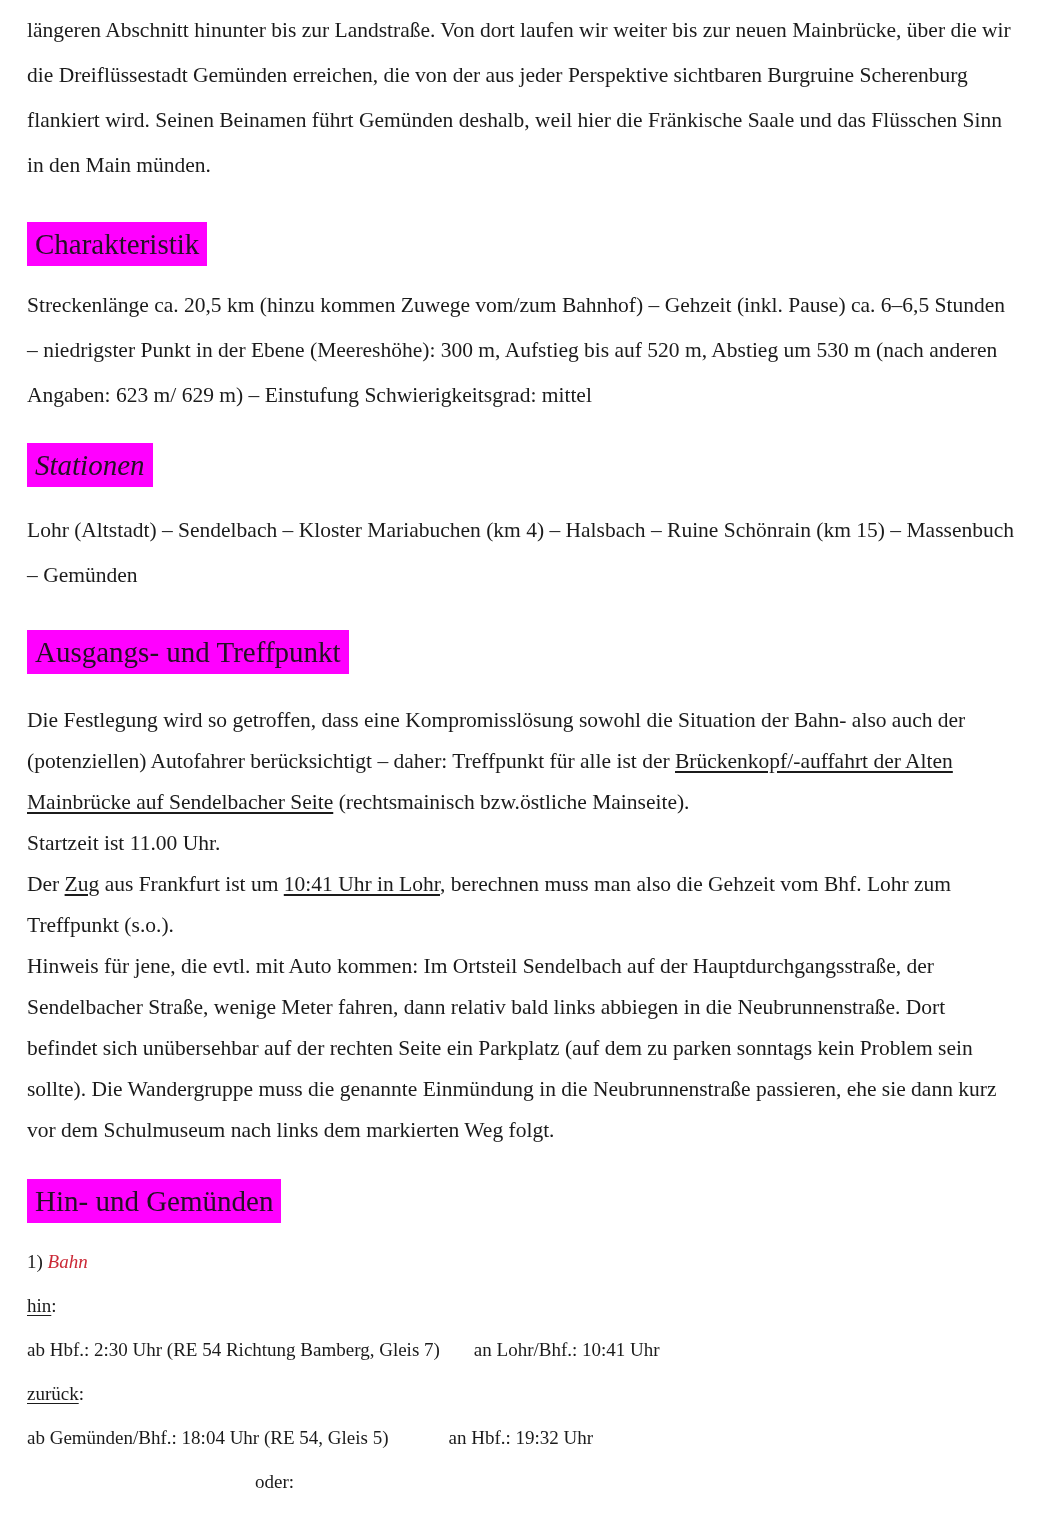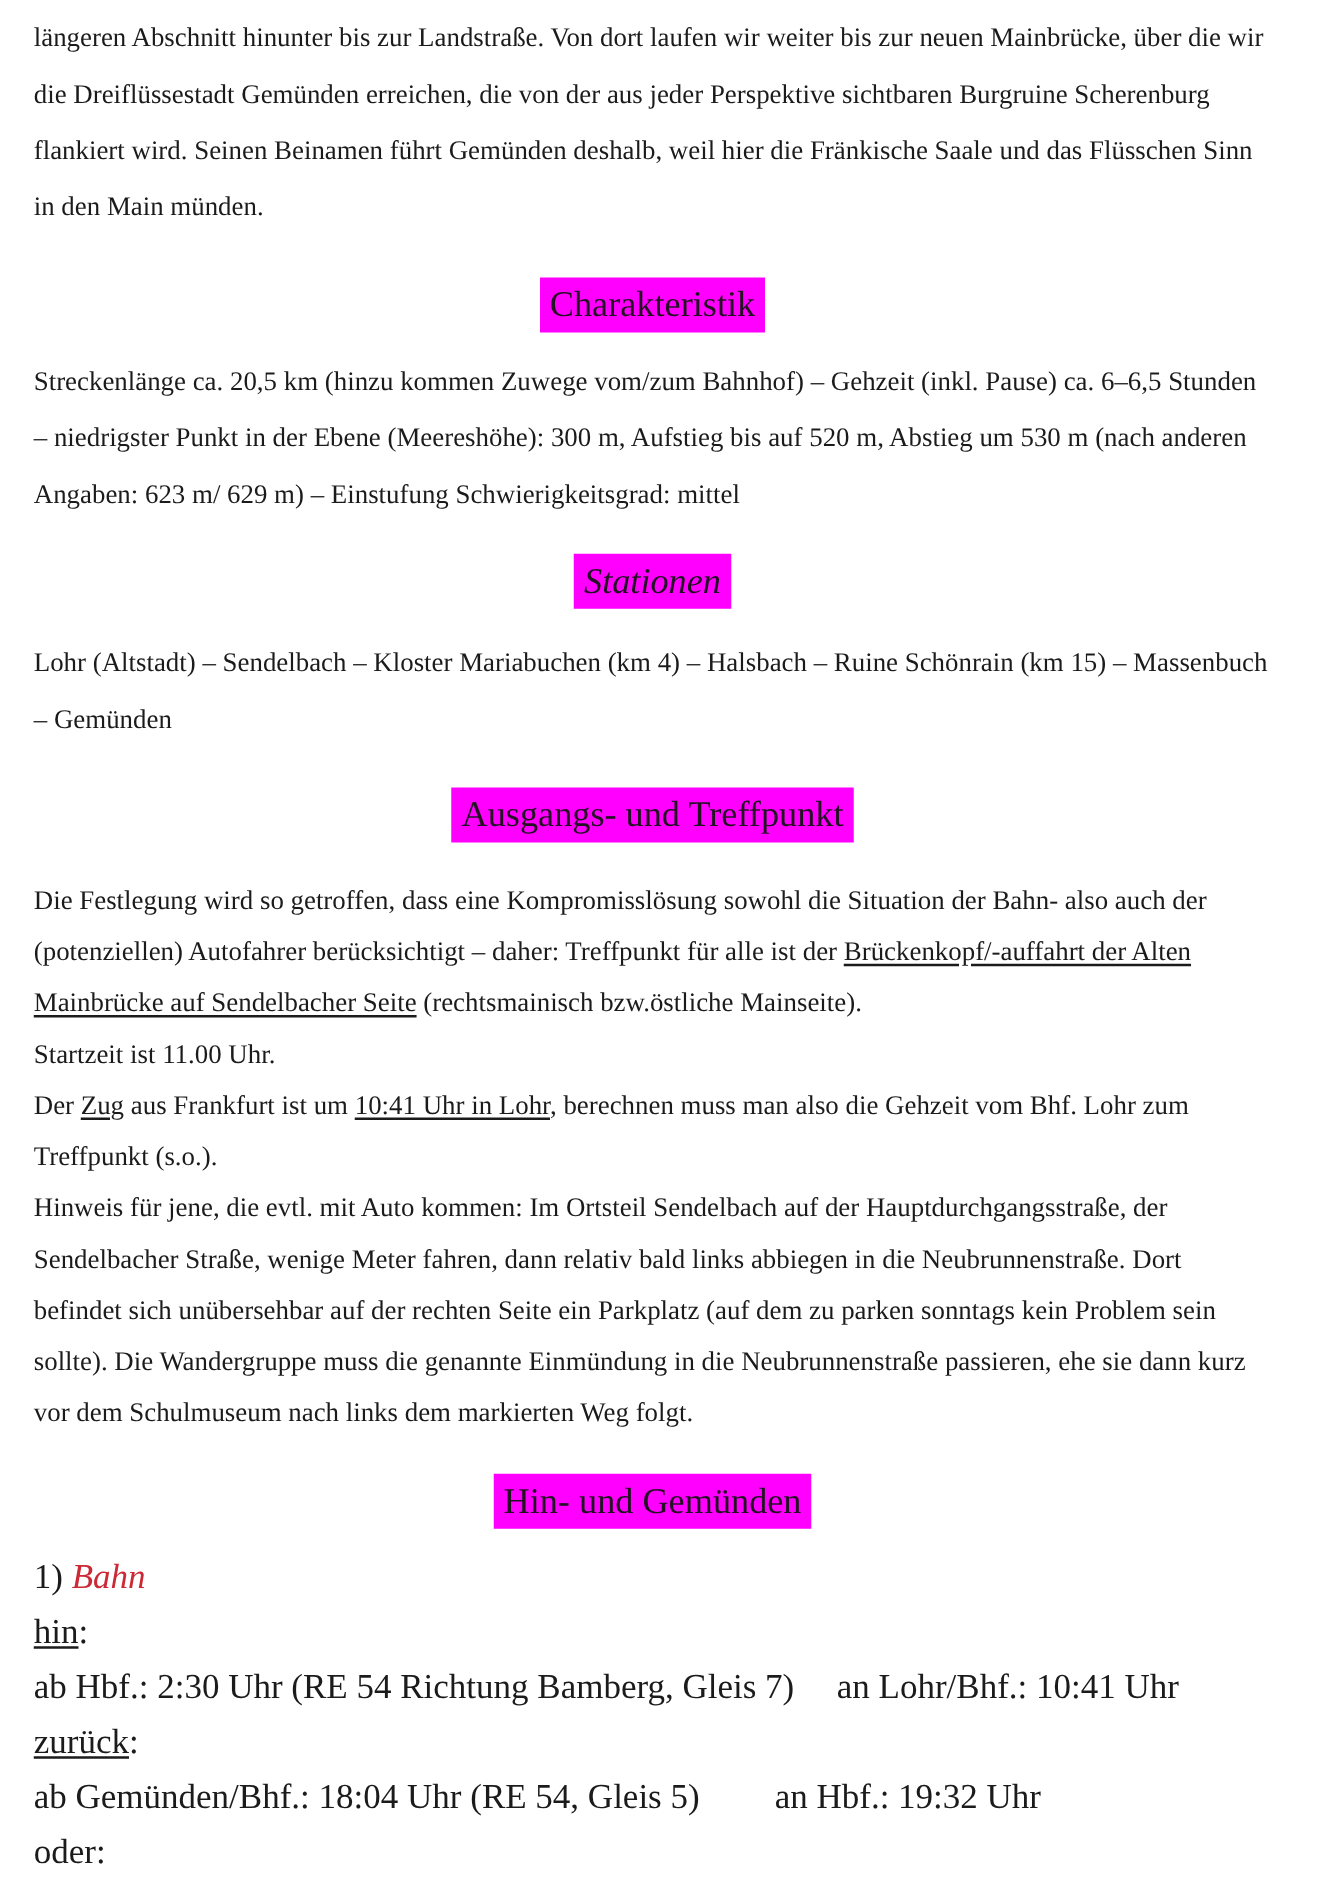--- a/index.html
+++ b/index.html
@@ -9,40 +9,40 @@
     height: 1519px;
     background: #ffffff;
     overflow: hidden;
     font-family: "Liberation Serif", "DejaVu Serif", serif;
     color: #1b1b1b;
   }
   .page { padding: 8px 37px 0 27px; }
   p { margin: 0; }
   .para { font-size: 21.5px; line-height: 45px; }
   .tight p { font-size: 21.5px; line-height: 41px; }
-  .bahn p { font-size: 28px; line-height: 44px; }
+  .bahn p { font-size: 19px; line-height: 44px; }
   b { font-weight: normal; }
   u { text-decoration: underline; text-underline-offset: 3px; }
-  .heading-row { text-align: center; }
+  .heading-row { }
   .hl {
     display: inline-block;
     background: #ff00ff;
     font-size: 29px;
     line-height: 38px;
     padding: 3px 8px;
     color: #241124;
   }
   .hr1 { margin: 34px 0 17px; }
   .hr2 { margin: 25px 0 21px; font-style: italic; }
   .hr3 { margin: 32px 0 26px; }
   .hr4 { margin: 28px 0 17px; }
   .red-italic { font-style: italic; color: #cb2936; }
   .gap1 { display: inline-block; width: 34px; }
   .gap2 { display: inline-block; width: 60px; }
-  .oder { }
+  .oder { margin-left: 228px; }
 </style>
 </head>
 <body>
 
 <div class="page">
 
   <p class="para"><span>längeren Abschnitt hinunter bis zur Landstraße. Von dort laufen wir weiter bis zur neuen Mainbrücke, über die wir die Dreiflüssestadt </span><b>Gemünden</b><span> erreichen, die von der aus jeder Perspektive sichtbaren Burgruine Scherenburg flankiert wird. Seinen Beinamen führt Gemünden deshalb, weil hier die Fränkische Saale und das Flüsschen Sinn in den Main münden.</span></p>
 
   <div class="heading-row hr1">
     <span class="hl">Charakteristik</span>

